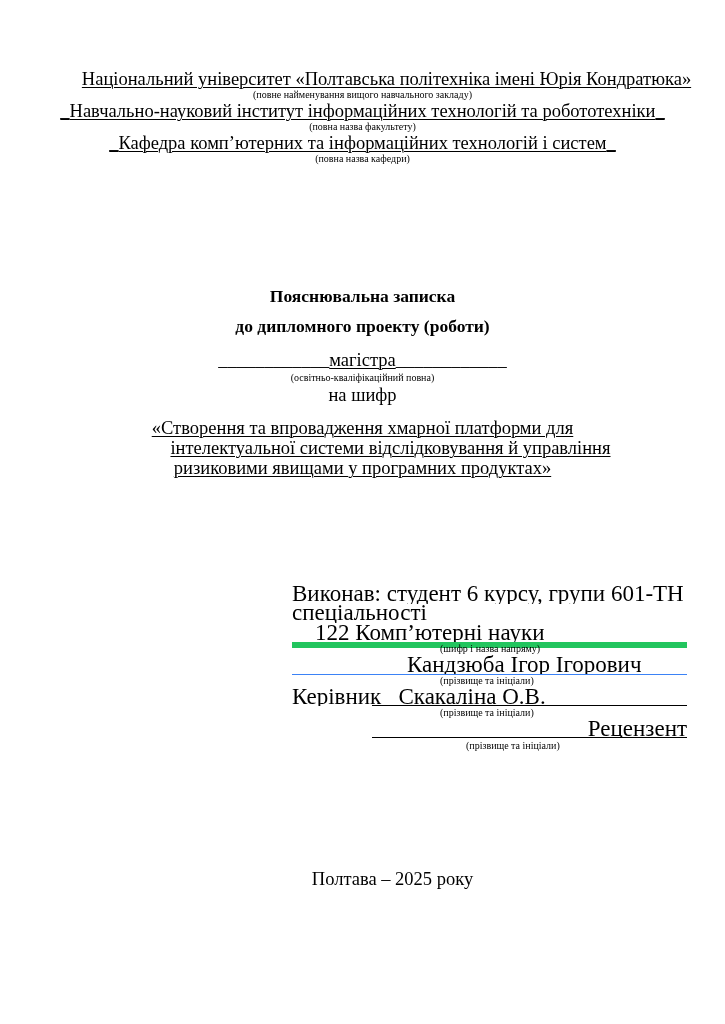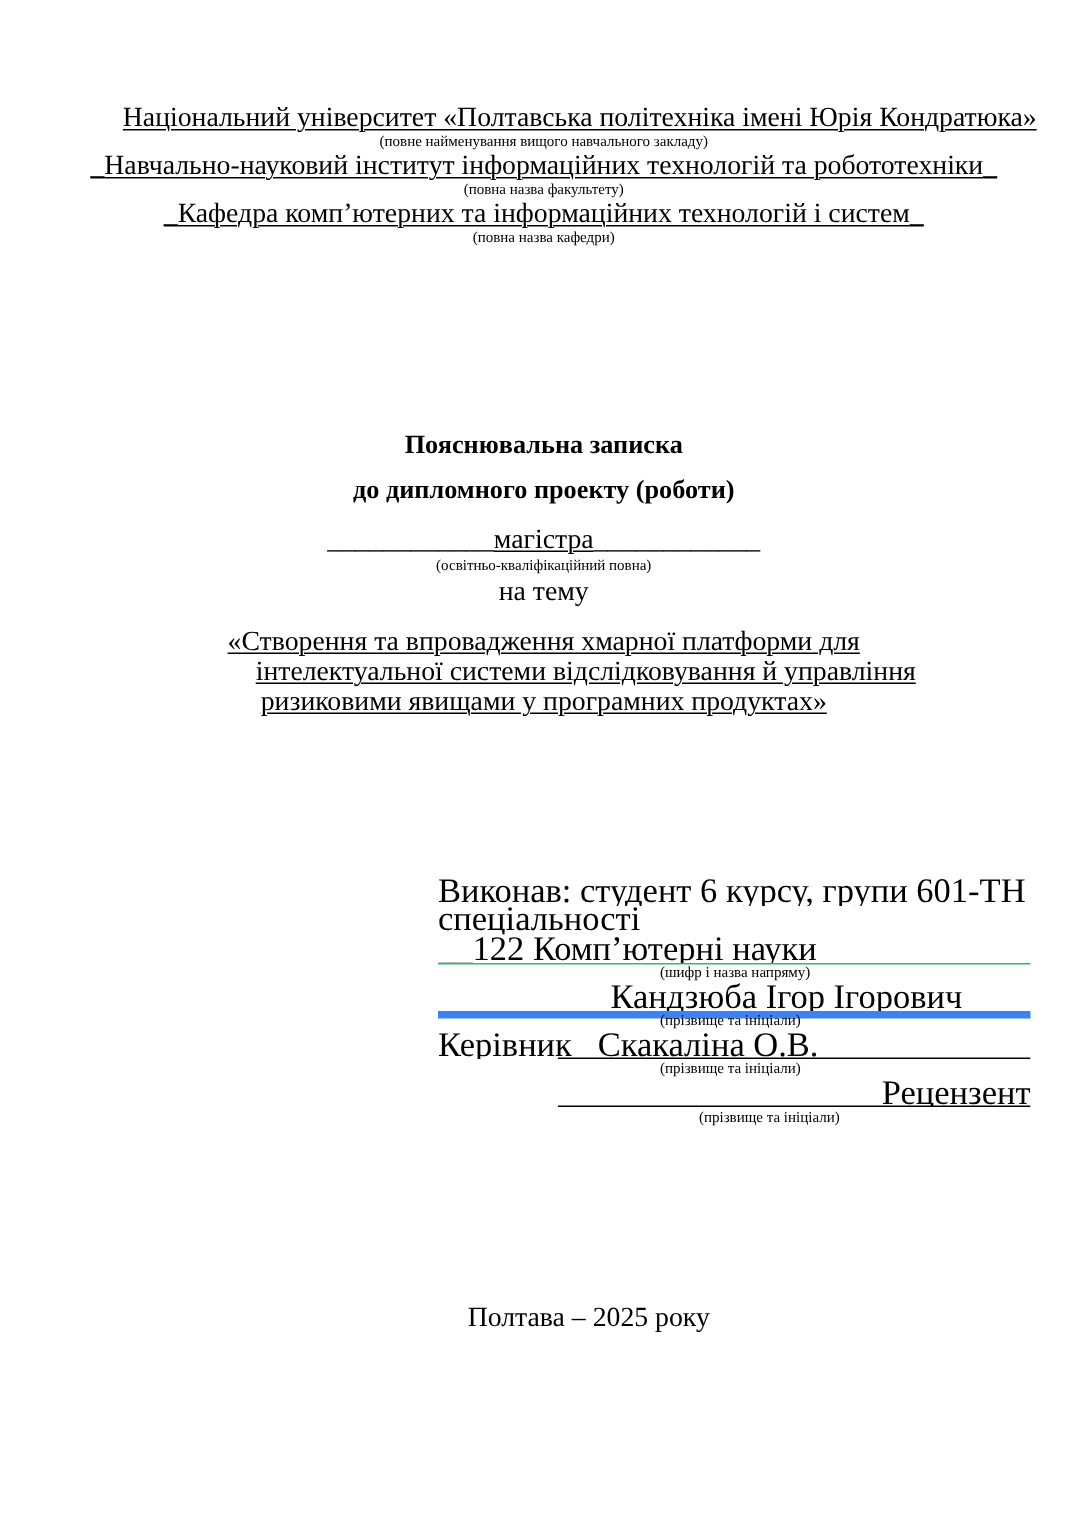--- a/index.html
+++ b/index.html
@@ -33,40 +33,40 @@
 </div>
 <div class="abs center cap" style="top:153px;">(повна назва кафедри)</div>
 
 <div class="abs center bold" style="top:286px;">Пояснювальна записка</div>
 <div class="abs center bold" style="top:316px;">до дипломного проекту (роботи)</div>
 
 <div class="abs center main" style="top:350px;">
   <span>____________</span><span class="u">магістра</span><span>____________</span>
 </div>
 <div class="abs center cap" style="top:372px;">(освітньо-кваліфікаційний повна)</div>
-<div class="abs center main" style="top:385px;">на тему</div>
+<div class="abs center main" style="top:385px;">на шифр</div>
 
 <div class="abs center theme" style="top:418px;">
   <span class="u">«Створення та впровадження хмарної платформи для</span>
 </div>
 <div class="abs center theme" style="top:438px;padding-left:28px;">
   <span class="u">інтелектуальної системи відслідковування й управління</span>
 </div>
 <div class="abs center theme" style="top:458px;">
   <span class="u">ризиковими явищами у програмних продуктах»</span>
 </div>
 
 <div class="row" style="top:584px;">Виконав: студент 6 курсу, групи 601-ТН</div>
 <div class="row" style="top:603px;">спеціальності</div>
-<div class="row" style="top:623px; border-bottom:1px solid #22c55e; height:19px;font-family:Liberation Serif, serif;">
+<div class="row" style="top:623px; border-bottom:6px solid #22c55e; height:19px;font-family:Liberation Serif, serif;">
   <span>__122 Комп’ютерні науки</span>
 </div>
 <div class="subcap" style="top:643px; left:440px;">(шифр і назва напряму)</div>
 
-<div class="row" style="top:655px; border-bottom:5px solid #3b82f6; height:19px;">
+<div class="row" style="top:655px; border-bottom:1px solid #3b82f6; height:19px;">
   <span style="visibility:hidden;">__________</span><span>Кандзюба Ігор Ігорович</span>
 </div>
 <div class="subcap" style="top:675px; left:440px;">(прізвище та ініціали)</div>
 
 <div class="row" style="top:687px; height:19px;">
   <span>Керівник </span><span style="position:absolute; left:80px; right:0; bottom:0; border-bottom:1px solid #000;"></span><span>_Скакаліна О.В.</span>
 </div>
 <div class="subcap" style="top:707px; left:440px;">(прізвище та ініціали)</div>
 
 <div class="row" style="top:719px; height:19px;text-align:right;">

